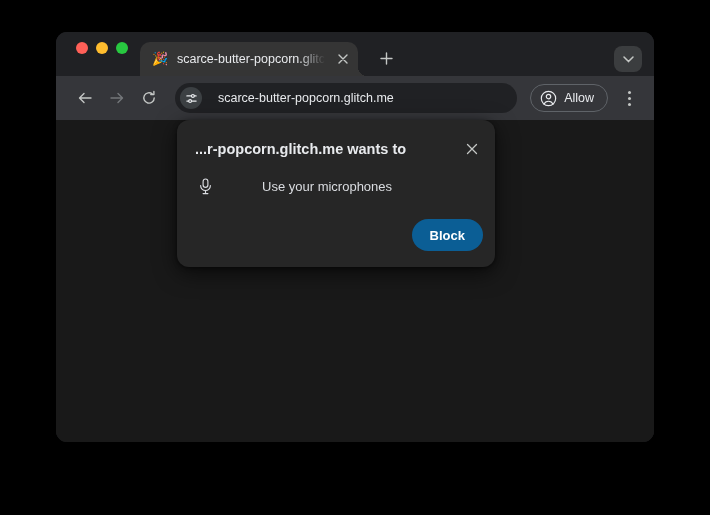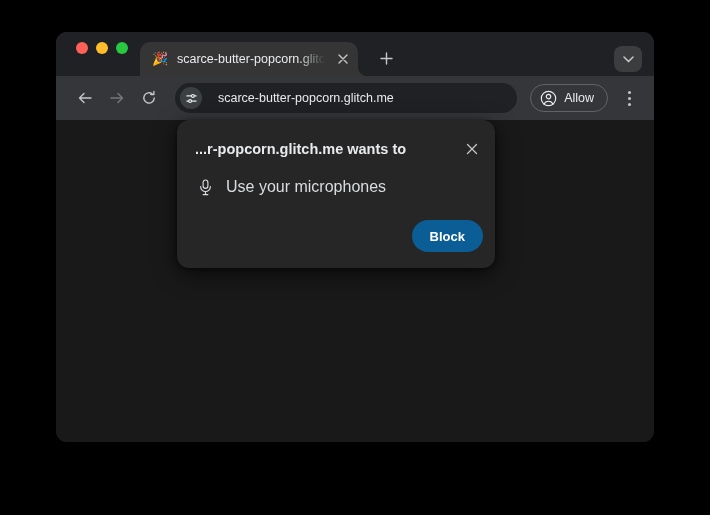--- a/index.html
+++ b/index.html
@@ -227,21 +227,21 @@
     border-radius: 50%;
   }
 
   .dlg-perm {
     display: flex;
     align-items: center;
     gap: 13px;
     margin-top: 18px;
     padding-left: 3px;
   }
-  .dlg-perm-label { color: #dadce0; font-size: 16px; }
+  .dlg-perm-label { color: #dadce0; font-size: 13px; margin-left: 36px; }
 
   .dlg-actions {
     display: flex;
     justify-content: flex-end;
     gap: 10px;
     margin-top: 24px;
   }
 
   .dlg-btn {
     min-width: 66px;

